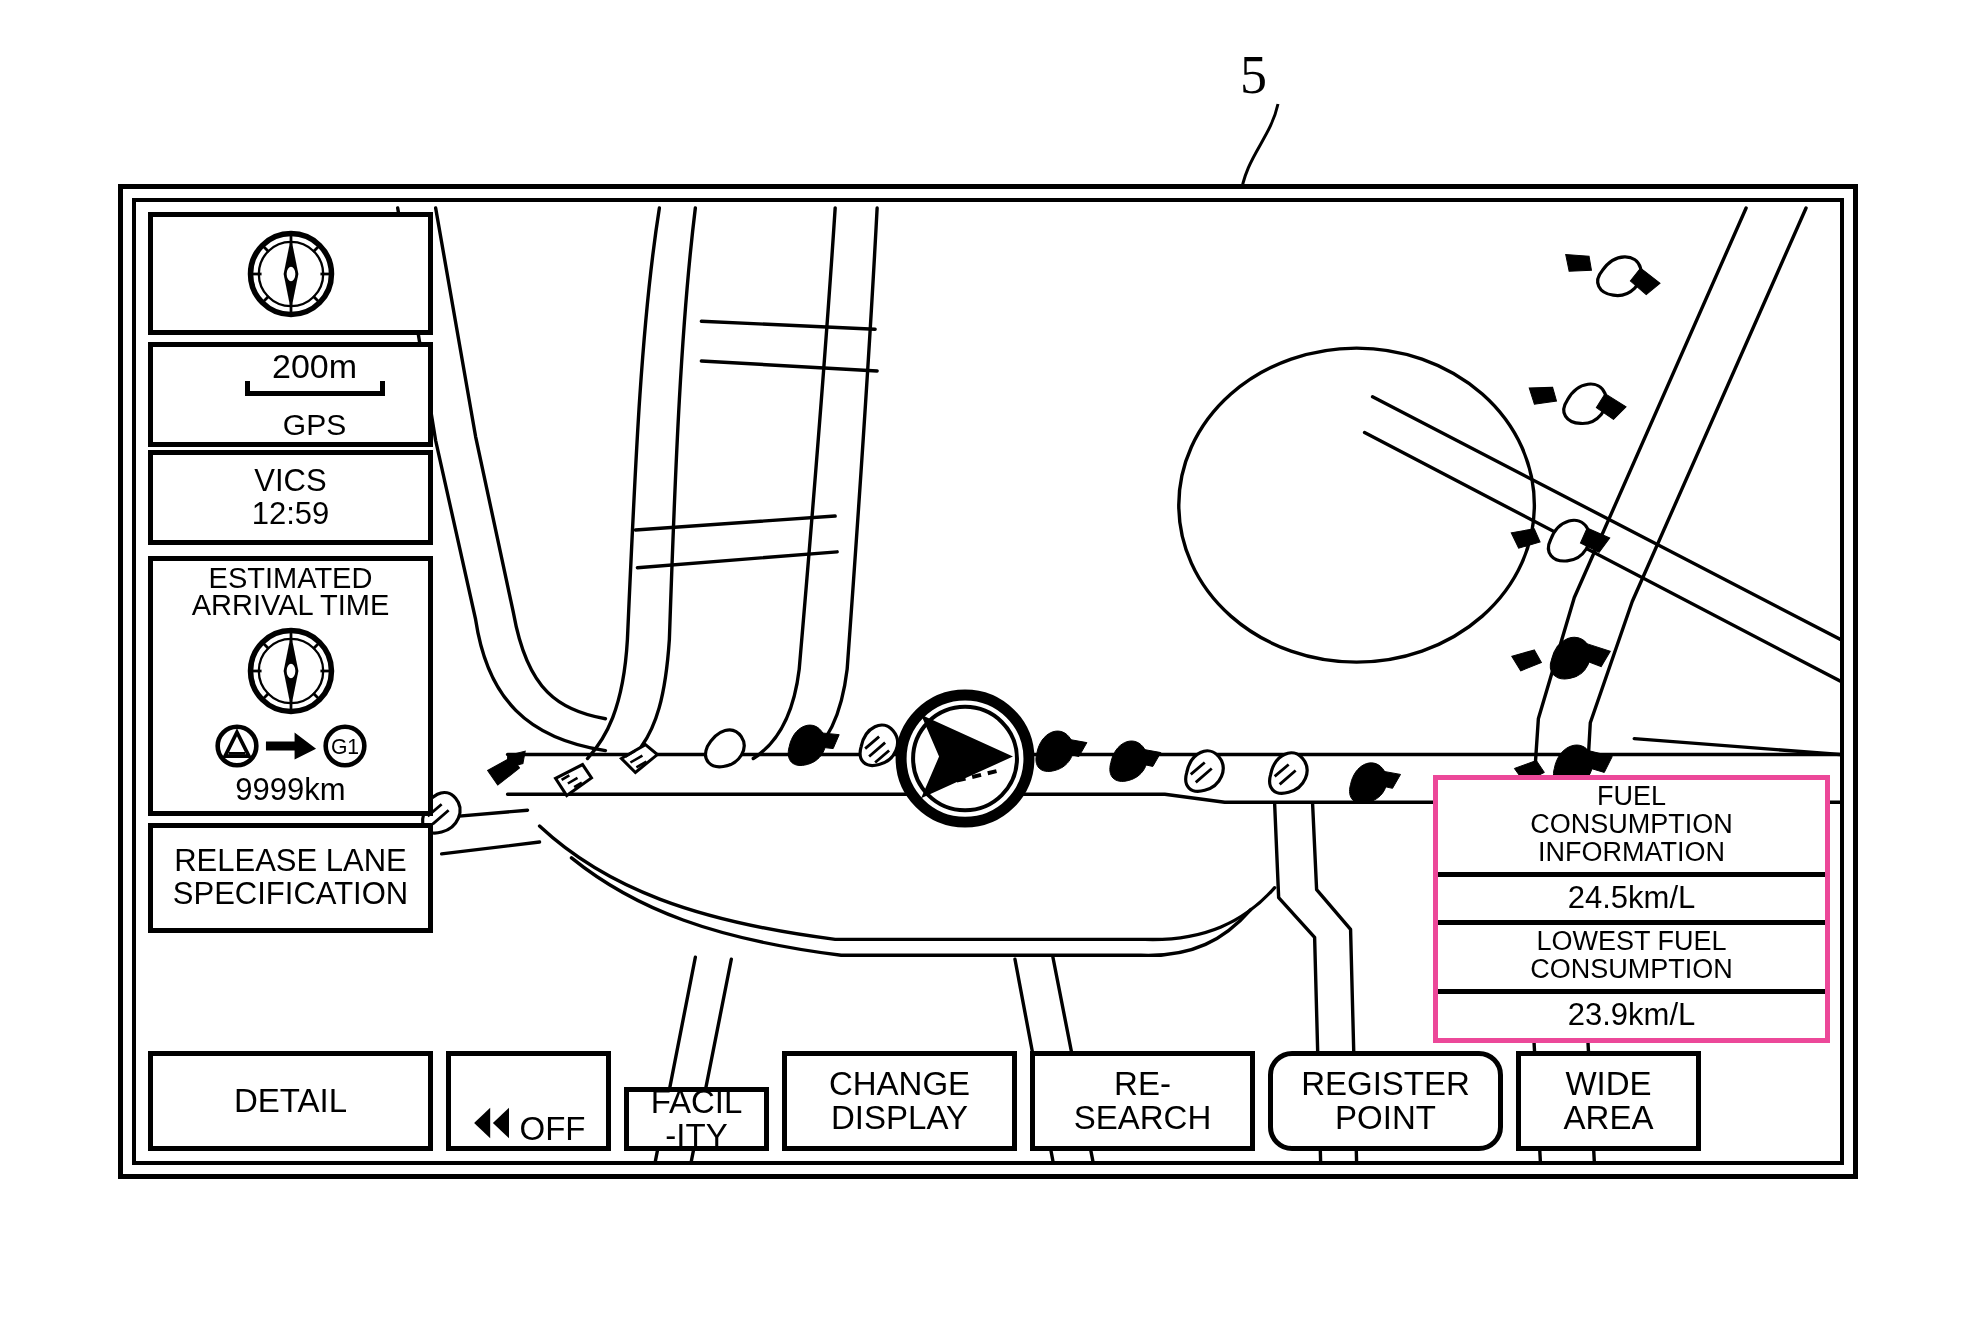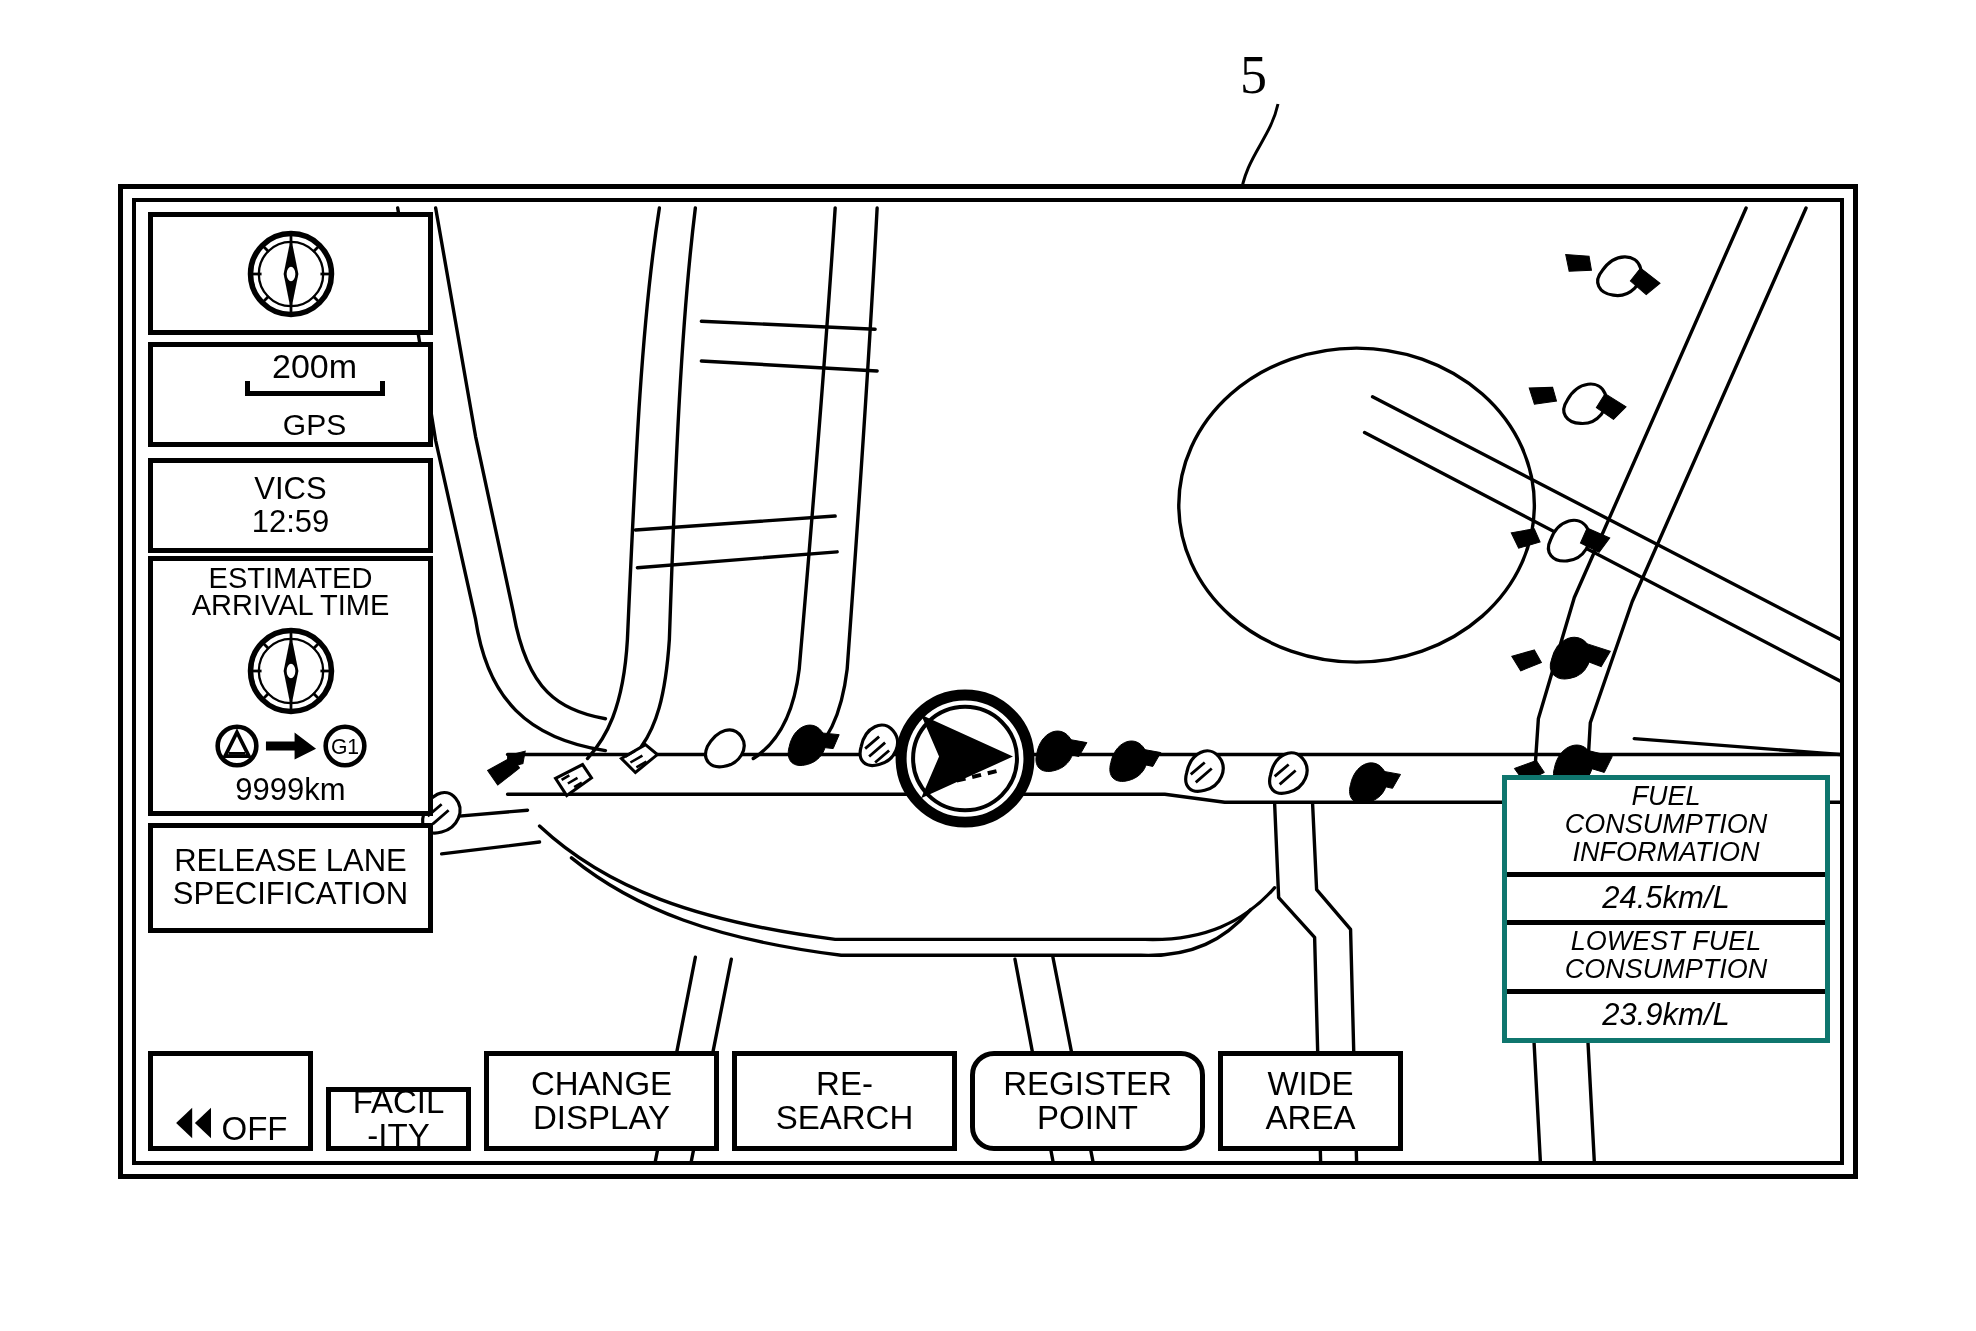--- a/index.html
+++ b/index.html
@@ -47,21 +47,21 @@
     box-sizing:border-box;
     background:#fff;
     display:flex;flex-direction:column;
     align-items:center;justify-content:center;
     text-align:center;
   }
 
   
   .p-compass{left:12px;  top:10px;  width:285px;height:123px;}
   .p-scale  {left:12px;  top:140px; width:285px;height:105px;padding-left:48px;}
-  .p-vics   {left:12px;  top:256px; width:285px;height:95px;}
+  .p-vics   {left:12px;  top:248px; width:285px;height:95px;}
   .p-eta    {left:12px;  top:354px; width:285px;height:260px;}
   .p-lane   {left:12px;  top:621px; width:285px;height:110px;}
 
   
   .compass-wrap{display:flex;align-items:center;justify-content:center;width:100%;height:100%;}
 
   
   .scalebar{display:flex;flex-direction:column;align-items:center;justify-content:center;gap:0;}
   .scale-num{font-size:34px;line-height:1;}
   .scale-rule{position:relative;width:140px;height:16px;margin-top:-2px;}
@@ -74,22 +74,22 @@
   .vics-l2{font-size:31px;line-height:1.05;}
 
   .eta-title{font-size:29px;line-height:1.02;margin-top:-2px;}
   .eta-icons{display:flex;align-items:center;justify-content:center;gap:4px;margin-top:2px;}
   .eta-dist{font-size:31px;line-height:1.05;margin-top:1px;}
 
   .lane-txt{font-size:31px;line-height:1.06;}
 
   
   .fuel{
-    position:absolute;right:10px;bottom:118px;width:328px;
-    border:5px solid #0f766e;box-sizing:border-box;background:#fff;font-style:italic;
+    position:absolute;right:10px;bottom:118px;width:397px;
+    border:5px solid #ec4899;box-sizing:border-box;background:#fff;
   }
   .fuel-row{
     border-bottom:5px solid #000;
     text-align:center;
     padding:3px 4px 5px;
     font-size:27px;line-height:1.03;
     white-space:nowrap;
   }
   .fuel-row:last-child{border-bottom:none;}
   .fuel-val{font-size:31px;padding:5px 4px 7px;}
@@ -369,20 +369,21 @@
         </div>
         <div class="fuel-row fuel-val">24.5km/L</div>
         <div class="fuel-row">
           <div>LOWEST FUEL</div>
           <div>CONSUMPTION</div>
         </div>
         <div class="fuel-row fuel-val">23.9km/L</div>
       </div>
 
       <div class="btnbar">
+        <div class="btn btn-detail">DETAIL</div>
 
         <div class="btn btn-off">
           <span>
             <svg width="40" height="34" viewBox="0 0 44 38" aria-hidden="true">
               <path d="M20 2 L 20 36 L 2 19 Z" fill="#000"></path>
               <path d="M41 2 L 41 36 L 23 19 Z" fill="#000"></path>
             </svg>
           </span>
           <span class="off-lbl">OFF</span>
         </div>

